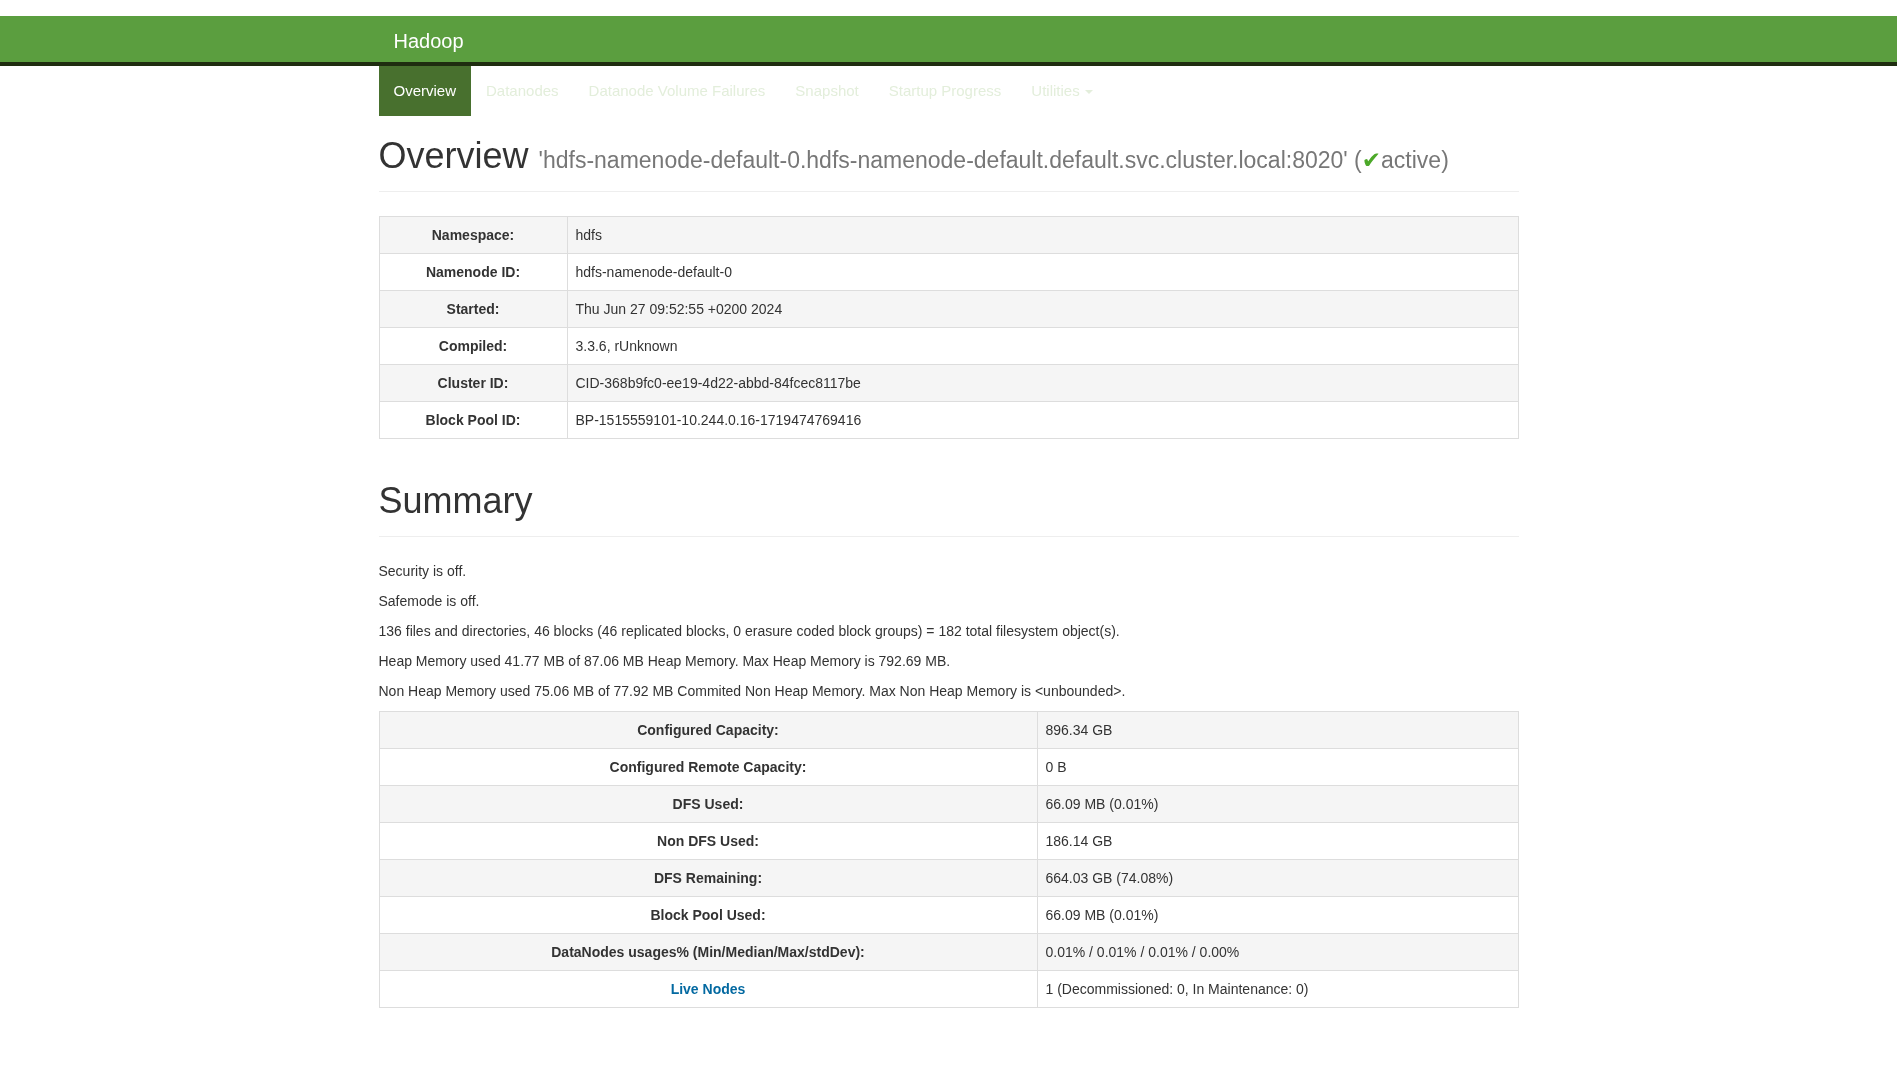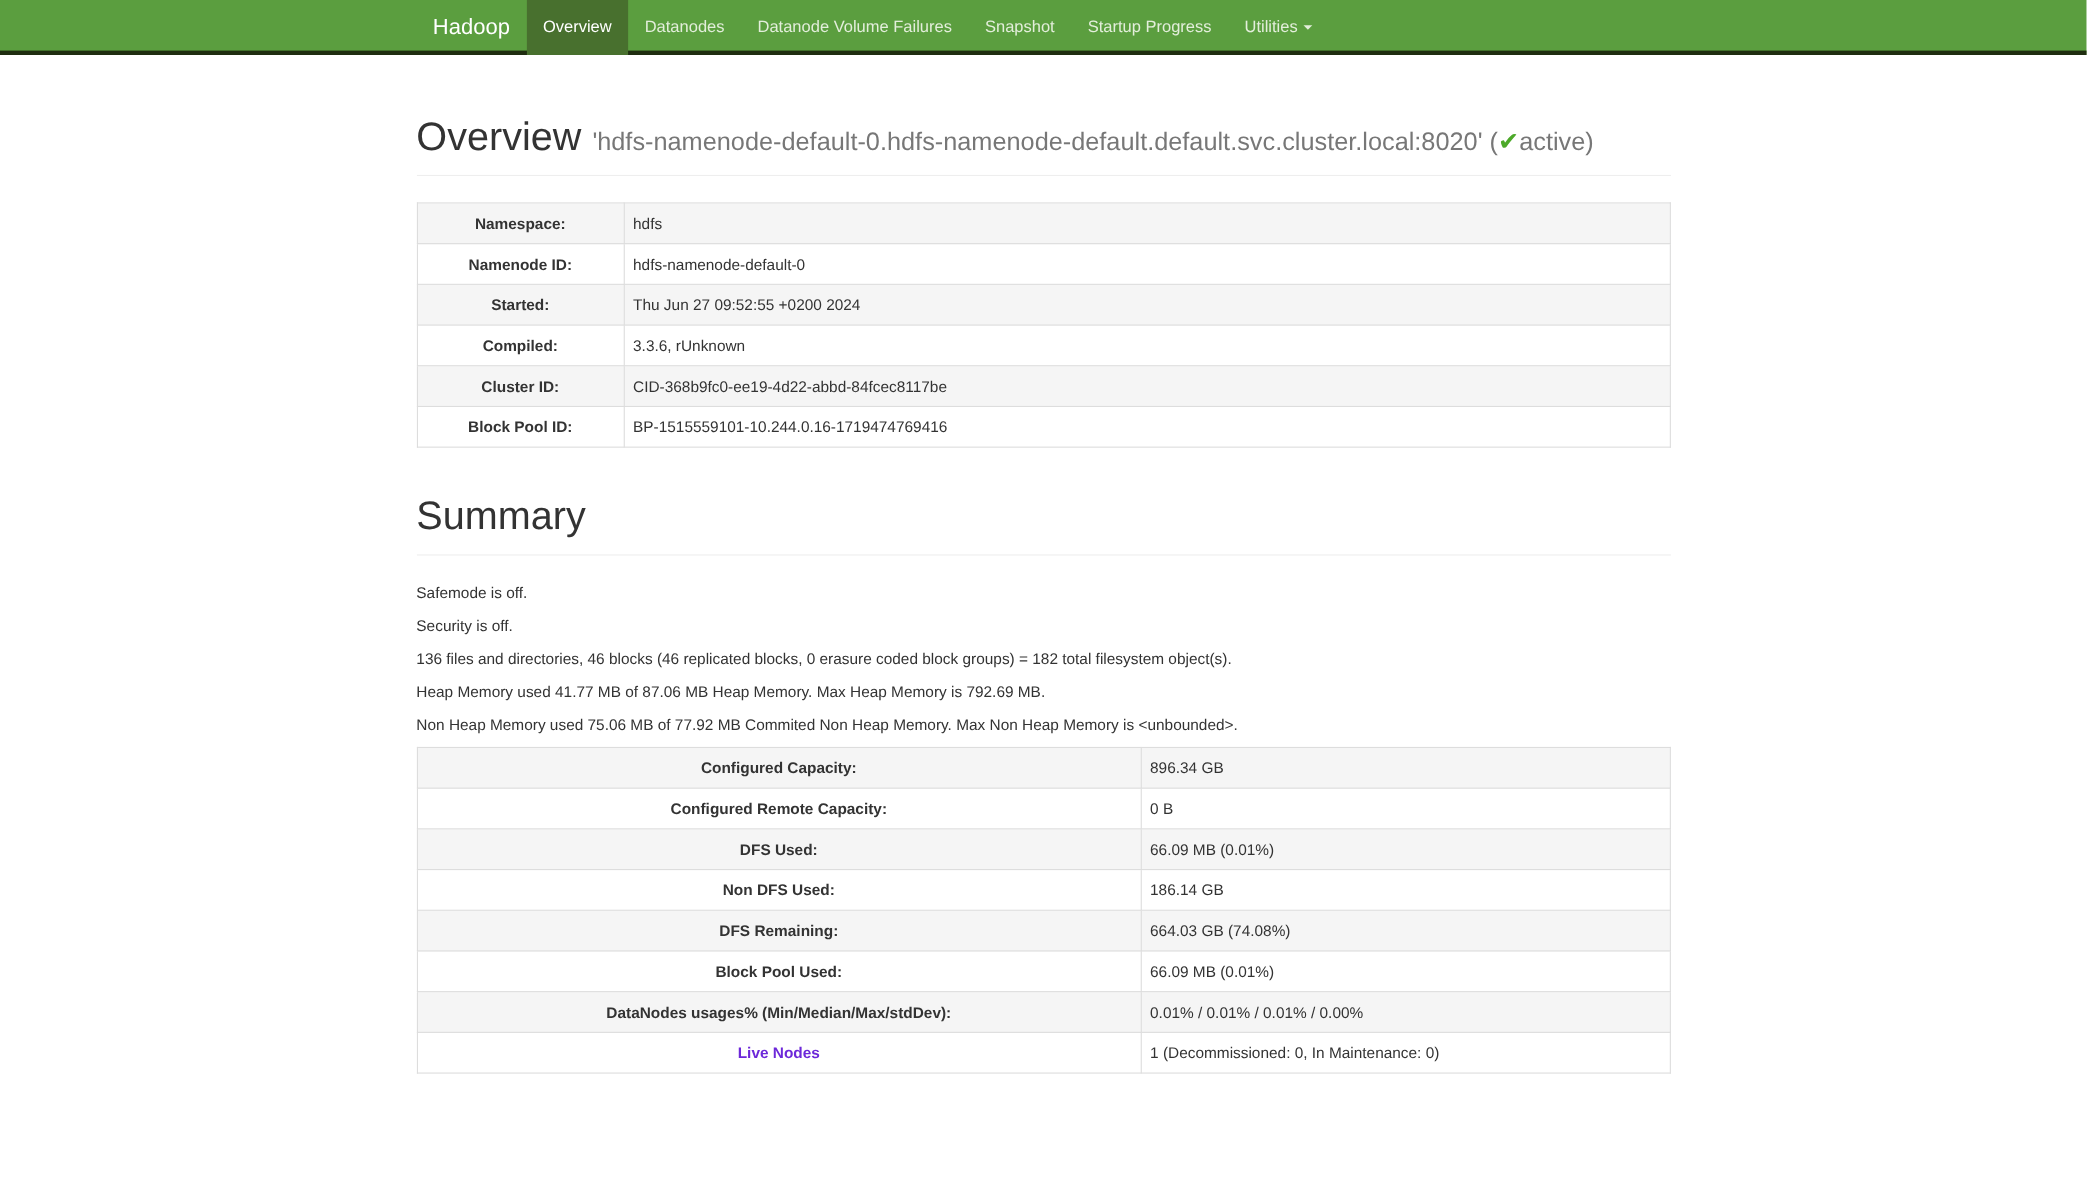--- a/index.html
+++ b/index.html
@@ -28,21 +28,21 @@
     color: #e3eedb; font-size: 15px; text-decoration: none; cursor: pointer;
   }
   .nav li.active a { background: #48702e; color: #ffffff; }
   .caret {
     display: inline-block; width: 0; height: 0;
     border-left: 4px solid transparent; border-right: 4px solid transparent;
     border-top: 4px solid #e3eedb; margin-left: 5px; vertical-align: middle;
   }
 
   
-  .container { width: 1170px; margin: 0 auto; padding: 0 15px; }
+  .container { width: 1170px; margin: 16px auto; padding: 0 15px; flex-direction: column; }
   .content { padding-top: 52px; }
 
   h1 { font-size: 36px; font-weight: 400; margin: 0; line-height: 1.2; color: #333; }
   h1 .small-text { font-size: 23px; color: #777; font-weight: 400; }
   .check-icon { color: #4ca929; font-weight: bold; }
   .state-group { white-space: nowrap; }
   .page-header { padding-bottom: 14px; margin-bottom: 24px; border-bottom: 1px solid #eee; }
   .summary-block h1 { margin-top: 40px; }
 
   p { margin: 0 0 10px; line-height: 20px; }
@@ -50,21 +50,21 @@
   
   table { width: 100%; border-collapse: collapse; border: 1px solid #ddd; }
   th, td {
     padding: 8px; border: 1px solid #ddd; text-align: left;
     vertical-align: top; line-height: 20px; font-size: 14px;
   }
   th { font-weight: bold; text-align: center; }
   tbody tr:nth-child(odd) { background: #f5f5f5; }
   .cluster-table th { width: 188px; }
   .summary-table th { width: 658px; }
-  .summary-table a { color: #6d28d9; font-weight: bold; text-decoration: none; cursor: pointer; }
+  .summary-table a { color: #0369a1; font-weight: bold; text-decoration: none; cursor: pointer; }
 </style>
 </head>
 <body>
 
 <nav class="navbar">
   <div class="container">
     <a class="brand">Hadoop</a>
     <ul class="nav">
       <li class="active">
         <a>Overview</a>
@@ -123,22 +123,22 @@
         <td>BP-1515559101-10.244.0.16-1719474769416</td>
       </tr>
     </tbody>
   </table>
 
   <div class="summary-block">
     <div class="page-header">
       <h1>Summary</h1>
     </div>
 
+    <p>Security is off.</p>
     <p>Safemode is off.</p>
-    <p>Security is off.</p>
     <p>136 files and directories, 46 blocks (46 replicated blocks, 0 erasure coded block groups) = 182 total filesystem object(s).</p>
     <p>Heap Memory used 41.77 MB of 87.06 MB Heap Memory. Max Heap Memory is 792.69 MB.</p>
     <p>Non Heap Memory used 75.06 MB of 77.92 MB Commited Non Heap Memory. Max Non Heap Memory is &lt;unbounded&gt;.</p>
 
     <table class="summary-table">
       <tbody>
         <tr>
           <th>Configured Capacity:</th>
           <td>896.34 GB</td>
         </tr>

